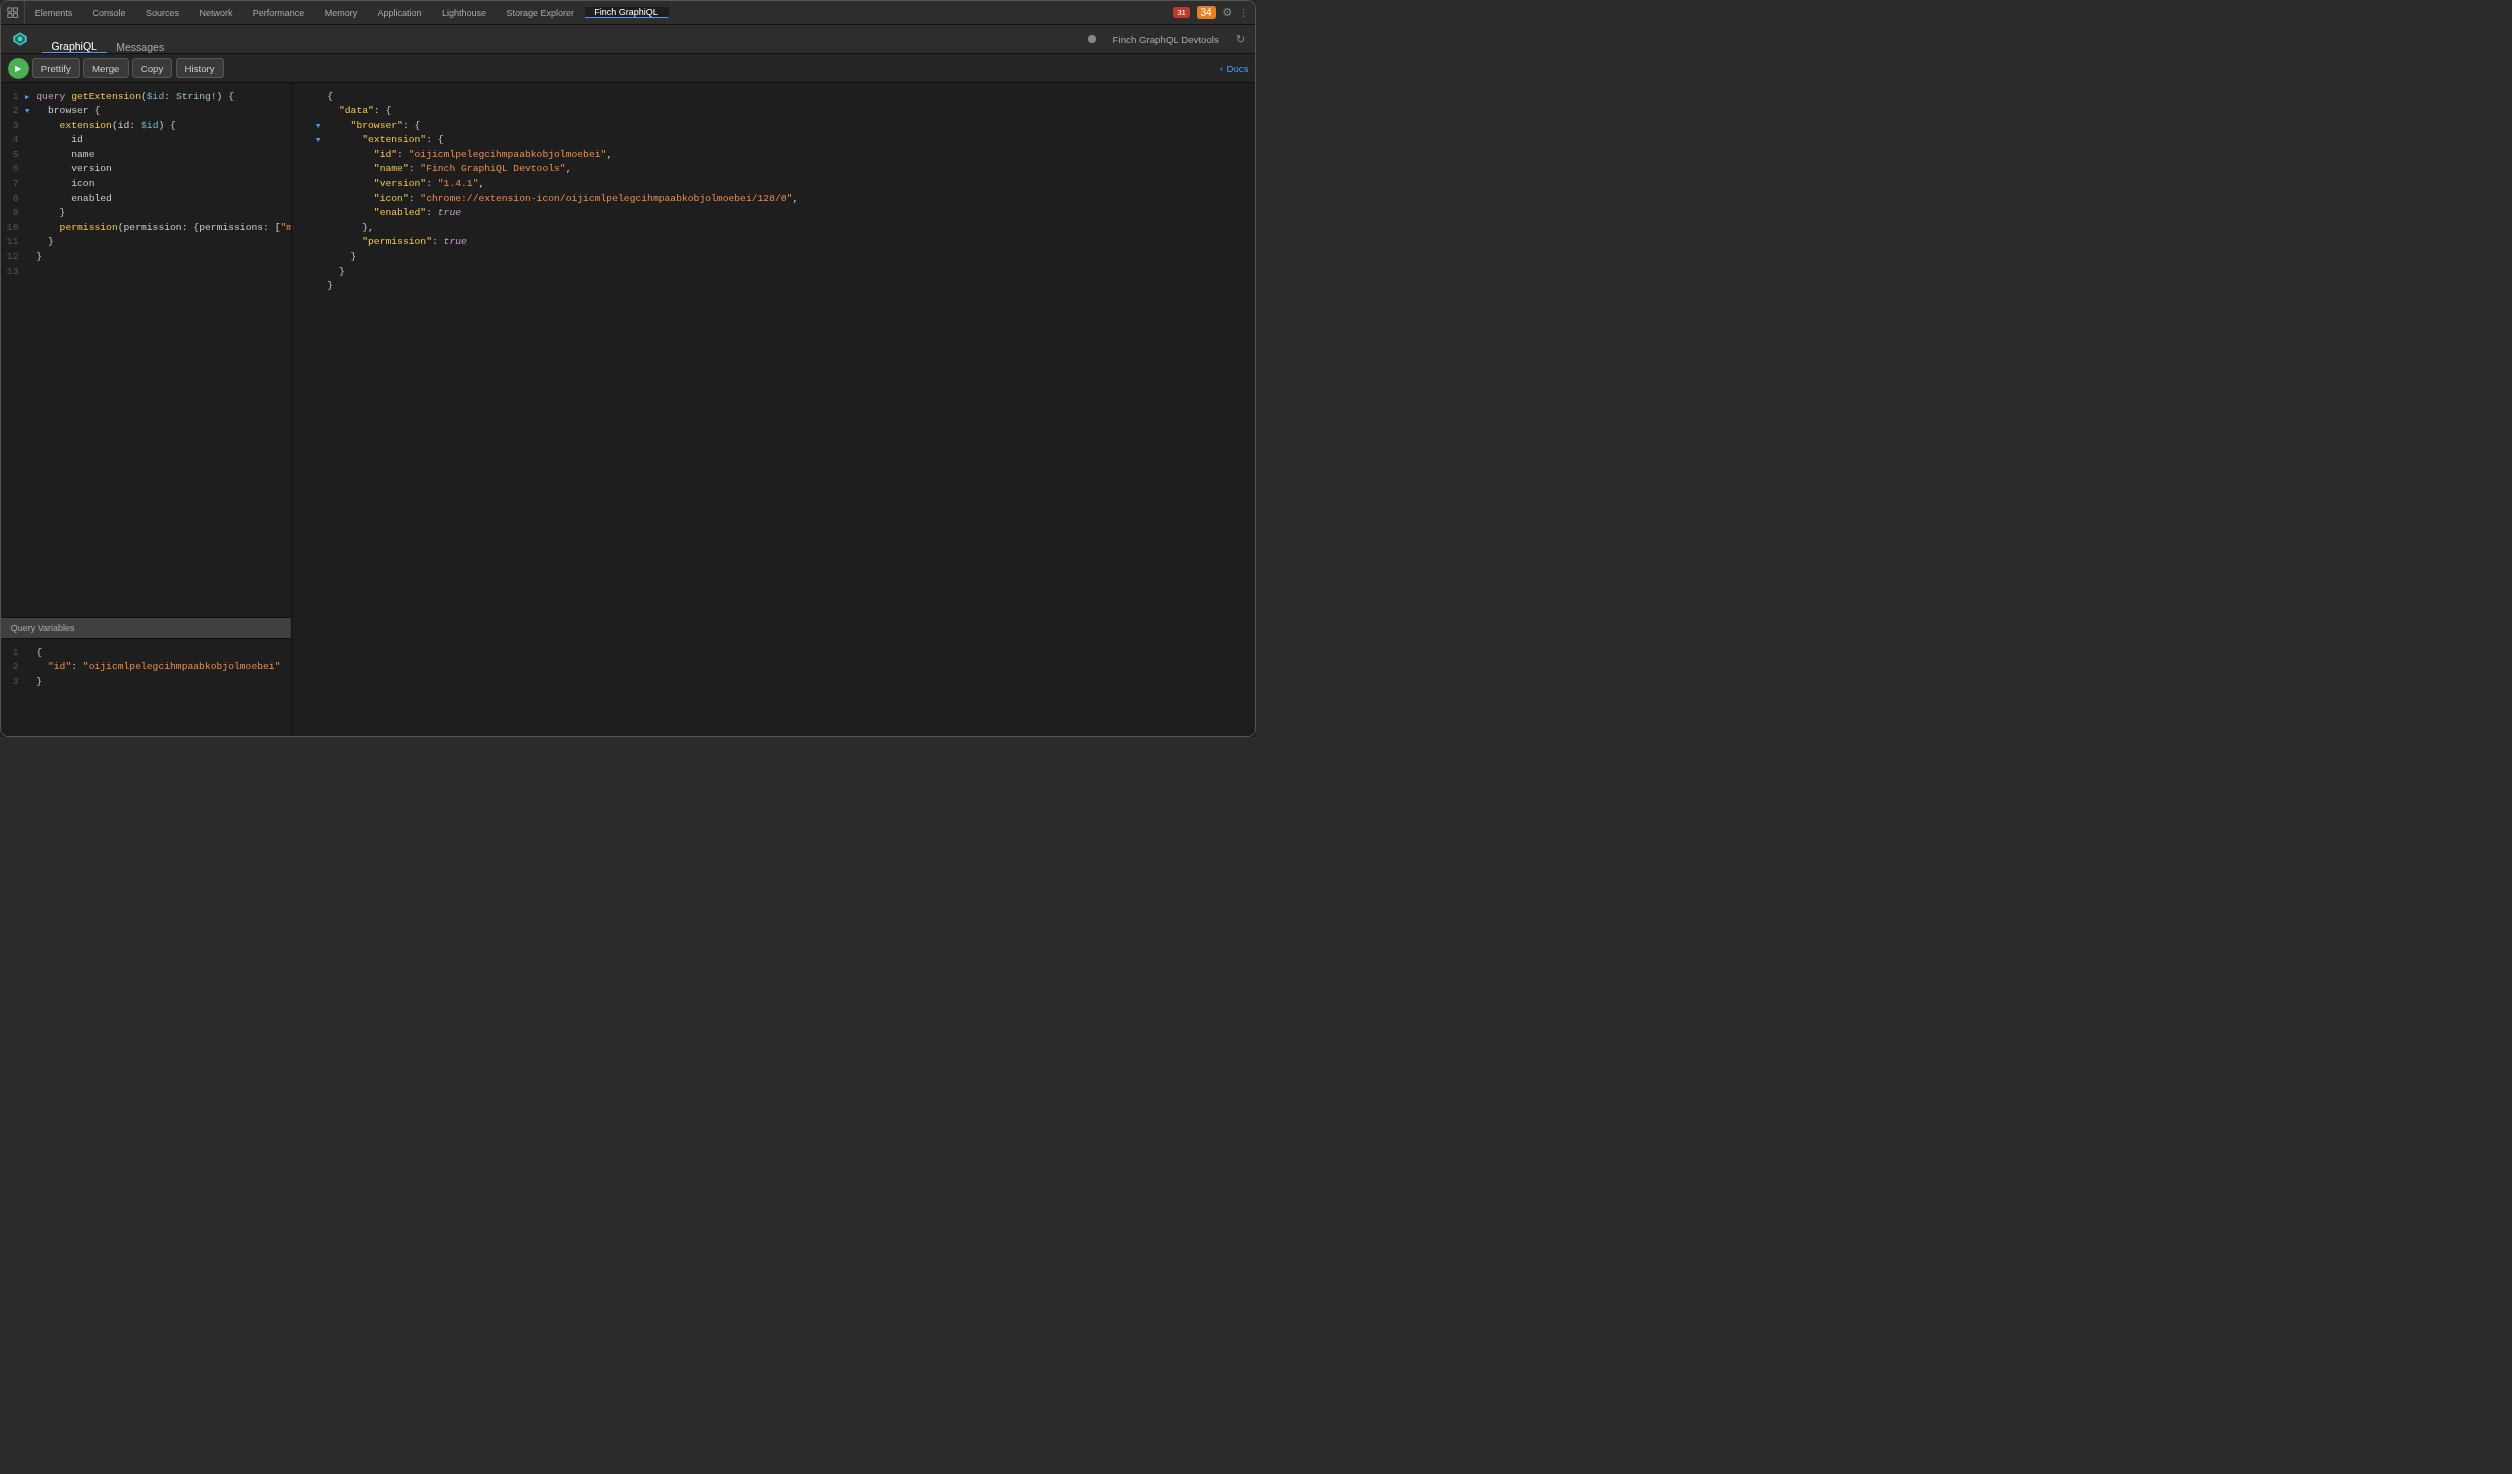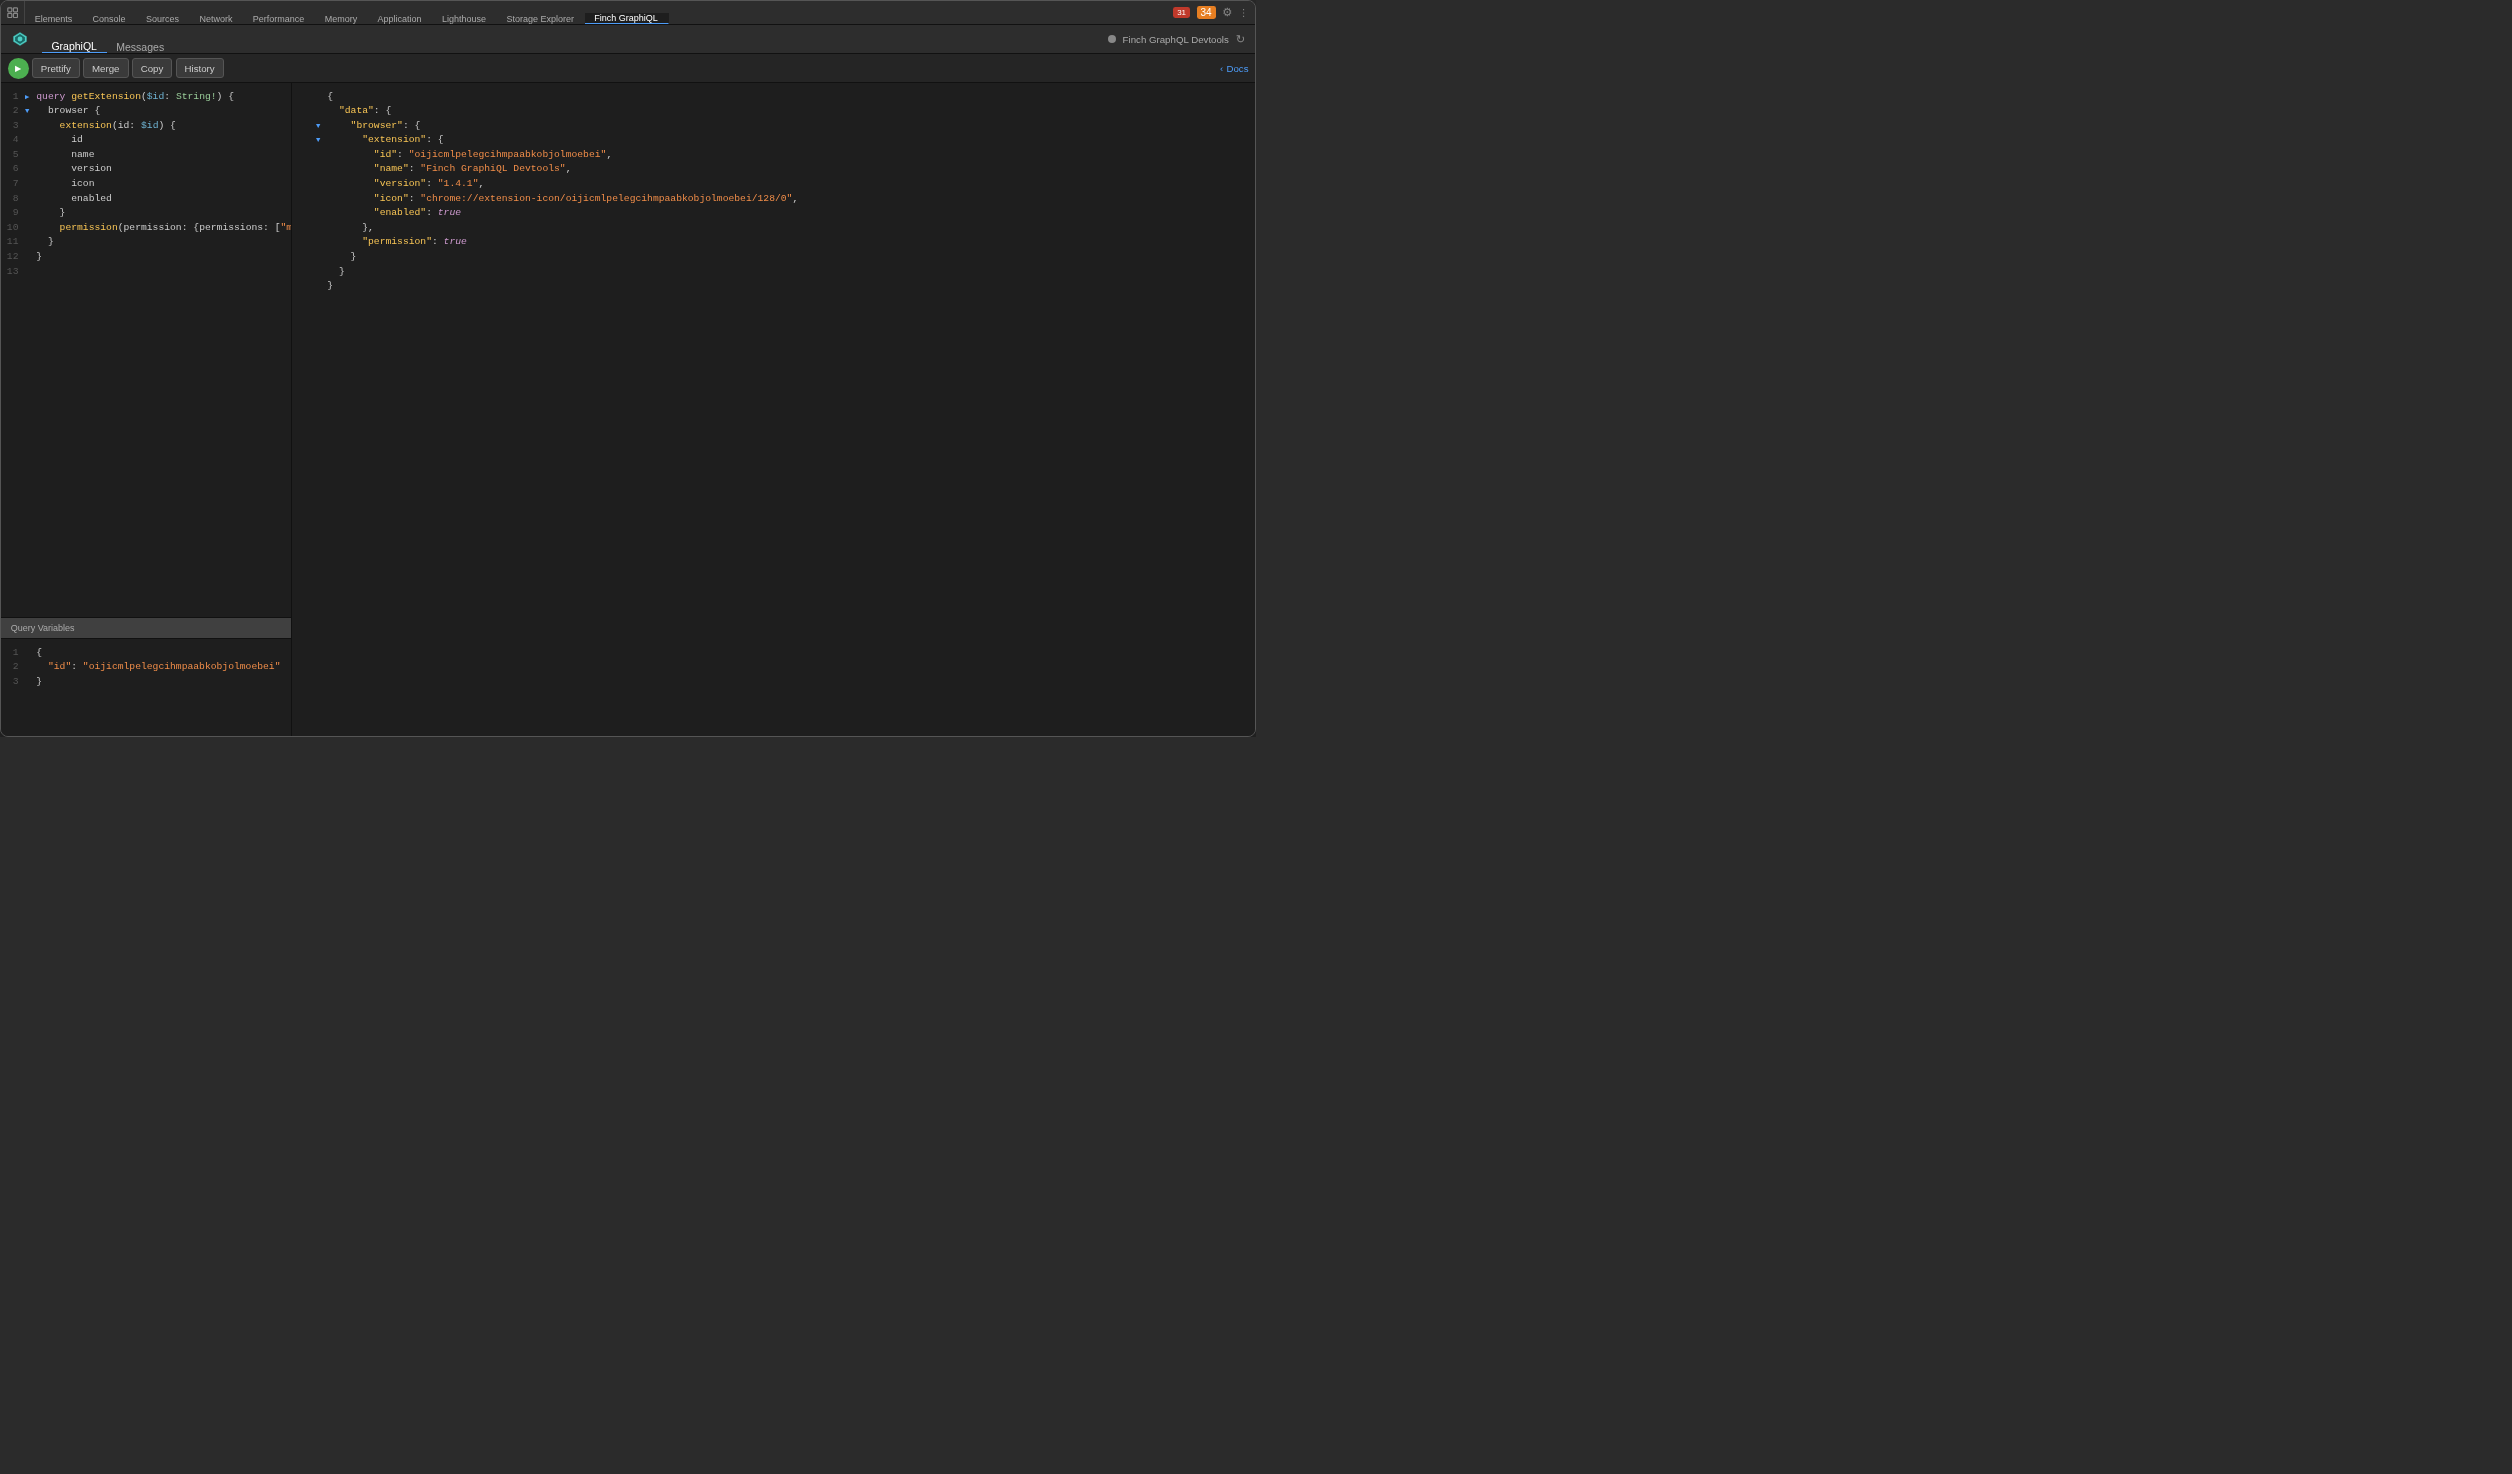--- a/index.html
+++ b/index.html
@@ -71,21 +71,21 @@
       width: 24px;
       display: flex;
       align-items: center;
       justify-content: center;
       color: #888;
       cursor: pointer;
       border-right: 0.8px solid #444;
     }
     .dt-tabs {
       display: flex;
-      align-items: flex-end;
+      align-items: center;
       flex: 1;
     }
     .dt-tab {
       padding: 0 9.7px;
       display: flex;
       align-items: center;
       color: #aaa;
       font-size: 9px;
       cursor: pointer;
       border-right: 0.8px solid transparent;
@@ -155,21 +155,21 @@
       cursor: pointer;
     }
     .plugin-nav-tab.active {
       color: #fff;
       border-bottom: 1.6px solid #4d9cf8;
     }
     .plugin-header-right {
       margin-left: auto;
       display: flex;
       align-items: center;
-      gap: 7px;
+      gap: 17px;
     }
     .connection-indicator {
       width: 8px;
       height: 8px;
       border-radius: 50%;
       background: #888;
     }
     .connection-label {
       color: #aaa;
       font-size: 9.7px;

